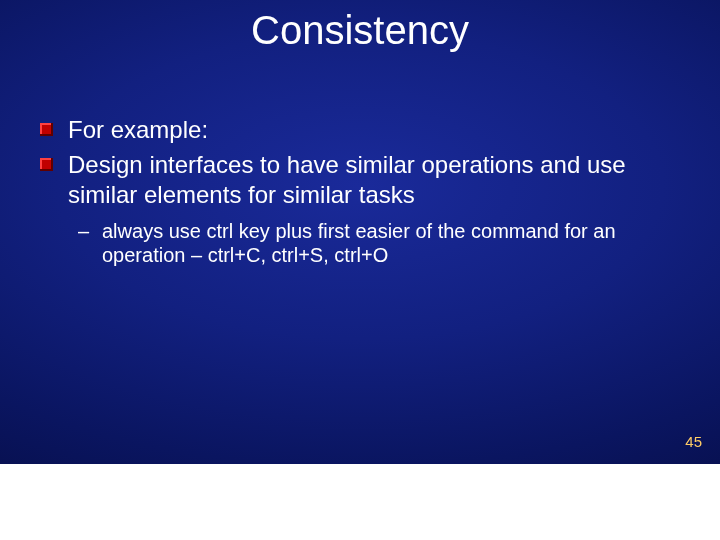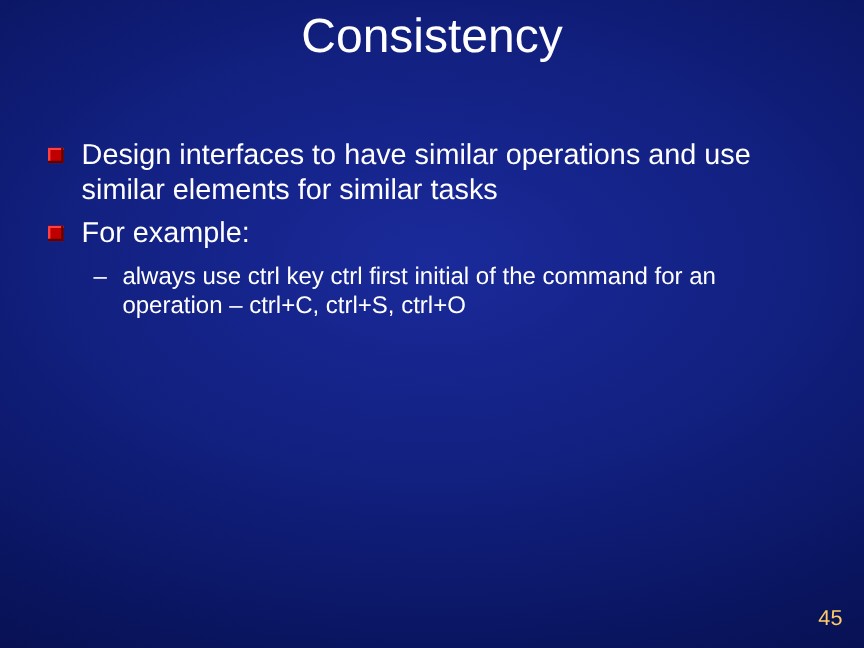--- a/index.html
+++ b/index.html
@@ -6,21 +6,21 @@
     margin: 0;
     padding: 0;
     width: 720px;
     height: 540px;
     overflow: hidden;
     font-family: Arial, Helvetica, sans-serif;
   }
   .slide {
     position: relative;
     width: 720px;
-    height: 540px;
+    height: 464px;
     background: radial-gradient(ellipse 140% 110% at 50% 40%, #1a2a9a 0%, #122080 30%, #0a1560 55%, #050b40 80%, #020525 100%);
     color: #ffffff;
     box-sizing: border-box;
   }
   .title {
     position: absolute;
     top: 8px;
     left: 0;
     right: 0;
     text-align: center;
@@ -60,46 +60,46 @@
   }
   .lvl2 .dash {
     position: absolute;
     left: 40px;
     top: 0;
   }
   .pagenum {
     position: absolute;
     right: 18px;
     bottom: 14px;
-    font-size: 18px;
+    font-size: 15px;
     color: #ffcc66;
   }
 </style>
 </head>
 <body>
 
 <div class="slide">
 
   <div class="title">Consistency</div>
 
   <div class="body">
 
     <div class="lvl1">
       <span class="bullet-icon"></span>
-      <span>Design interfaces to have similar operations and use similar elements for similar tasks</span>
+      <span>For example:</span>
     </div>
 
     <div class="lvl1">
       <span class="bullet-icon"></span>
-      <span>For example:</span>
+      <span>Design interfaces to have similar operations and use similar elements for similar tasks</span>
     </div>
 
     <div class="lvl2">
       <span class="dash">–</span>
-      <span>always use ctrl key ctrl first initial of the command for an operation – ctrl+C, ctrl+S, ctrl+O</span>
+      <span>always use ctrl key plus first easier of the command for an operation – ctrl+C, ctrl+S, ctrl+O</span>
     </div>
 
 
   </div>
 
   <div class="pagenum">45</div>
 
 </div>
 
 </body></html>

